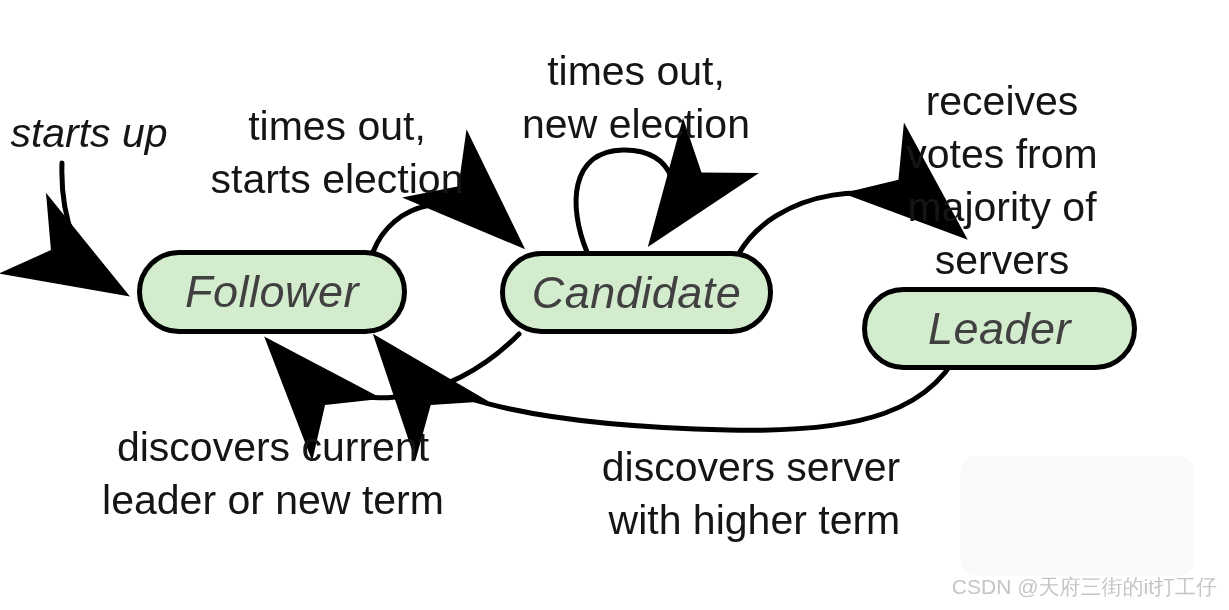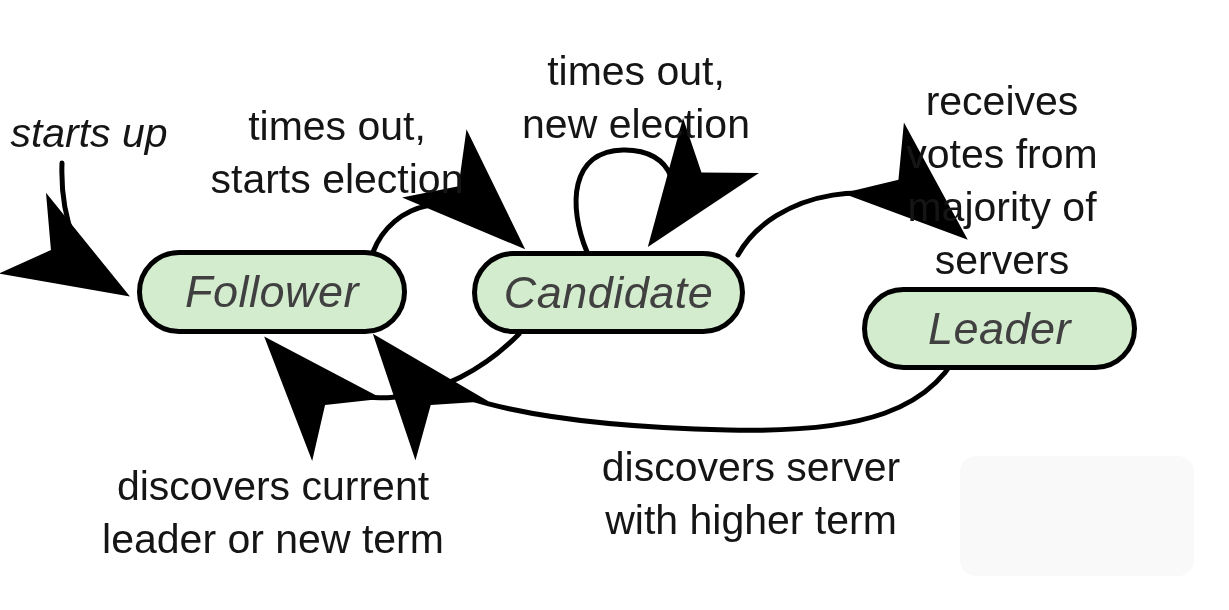--- a/index.html
+++ b/index.html
@@ -36,37 +36,37 @@
     border-radius: 42px;
     display: flex;
     align-items: center;
     justify-content: center;
     font-style: italic;
     font-size: 45px;
     color: #404040;
     letter-spacing: 0.5px;
   }
   .node-follower  { left: 137px; top: 250px; width: 270px; height: 84px; }
-  .node-candidate { left: 472px; top: 251px; width: 273px; height: 83px; }
+  .node-candidate { left: 500px; top: 251px; width: 273px; height: 83px; }
   .node-leader    { left: 862px; top: 251px; width: 275px; height: 83px; margin-top: 36px; }
   .edge-label {
     position: absolute;
     transform: translateX(-50%);
     text-align: center;
     white-space: pre-line;
     font-size: 41px;
     line-height: 53px;
     color: #151515;
   }
   .l-starts-up            { left: 89px;   top: 107px; font-style: italic; }
   .l-times-out-starts     { left: 337px;  top: 100px; }
   .l-times-out-new        { left: 636px;  top: 45px;  }
   .l-receives-votes       { left: 1002px; top: 75px;  }
-  .l-discovers-current    { left: 273px;  top: 421px; margin-top: 39px; }
-  .l-discovers-server     { left: 751px;  top: 441px; }
+  .l-discovers-current    { left: 273px;  top: 421px; }
+  .l-discovers-server     { left: 751px;  top: 441px; text-align: right; }
   .wm-box {
     position: absolute;
     left: 960px;
     top: 456px;
     width: 234px;
     height: 120px;
     border-radius: 16px;
     background: rgba(128,128,128,0.05);
   }
   .watermark {
@@ -112,14 +112,15 @@
   <div class="edge-label l-times-out-new">times out,
 new election</div>
   <div class="edge-label l-receives-votes">receives votes from
 majority of servers</div>
   <div class="edge-label l-discovers-current">discovers current
 leader or new term</div>
   <div class="edge-label l-discovers-server">discovers server
 with higher term</div>
 
   <div class="wm-box"></div>
+  <div class="watermark">CSDN @天府三街的it打工仔</div>
 
 </div>
 
 </body></html>

